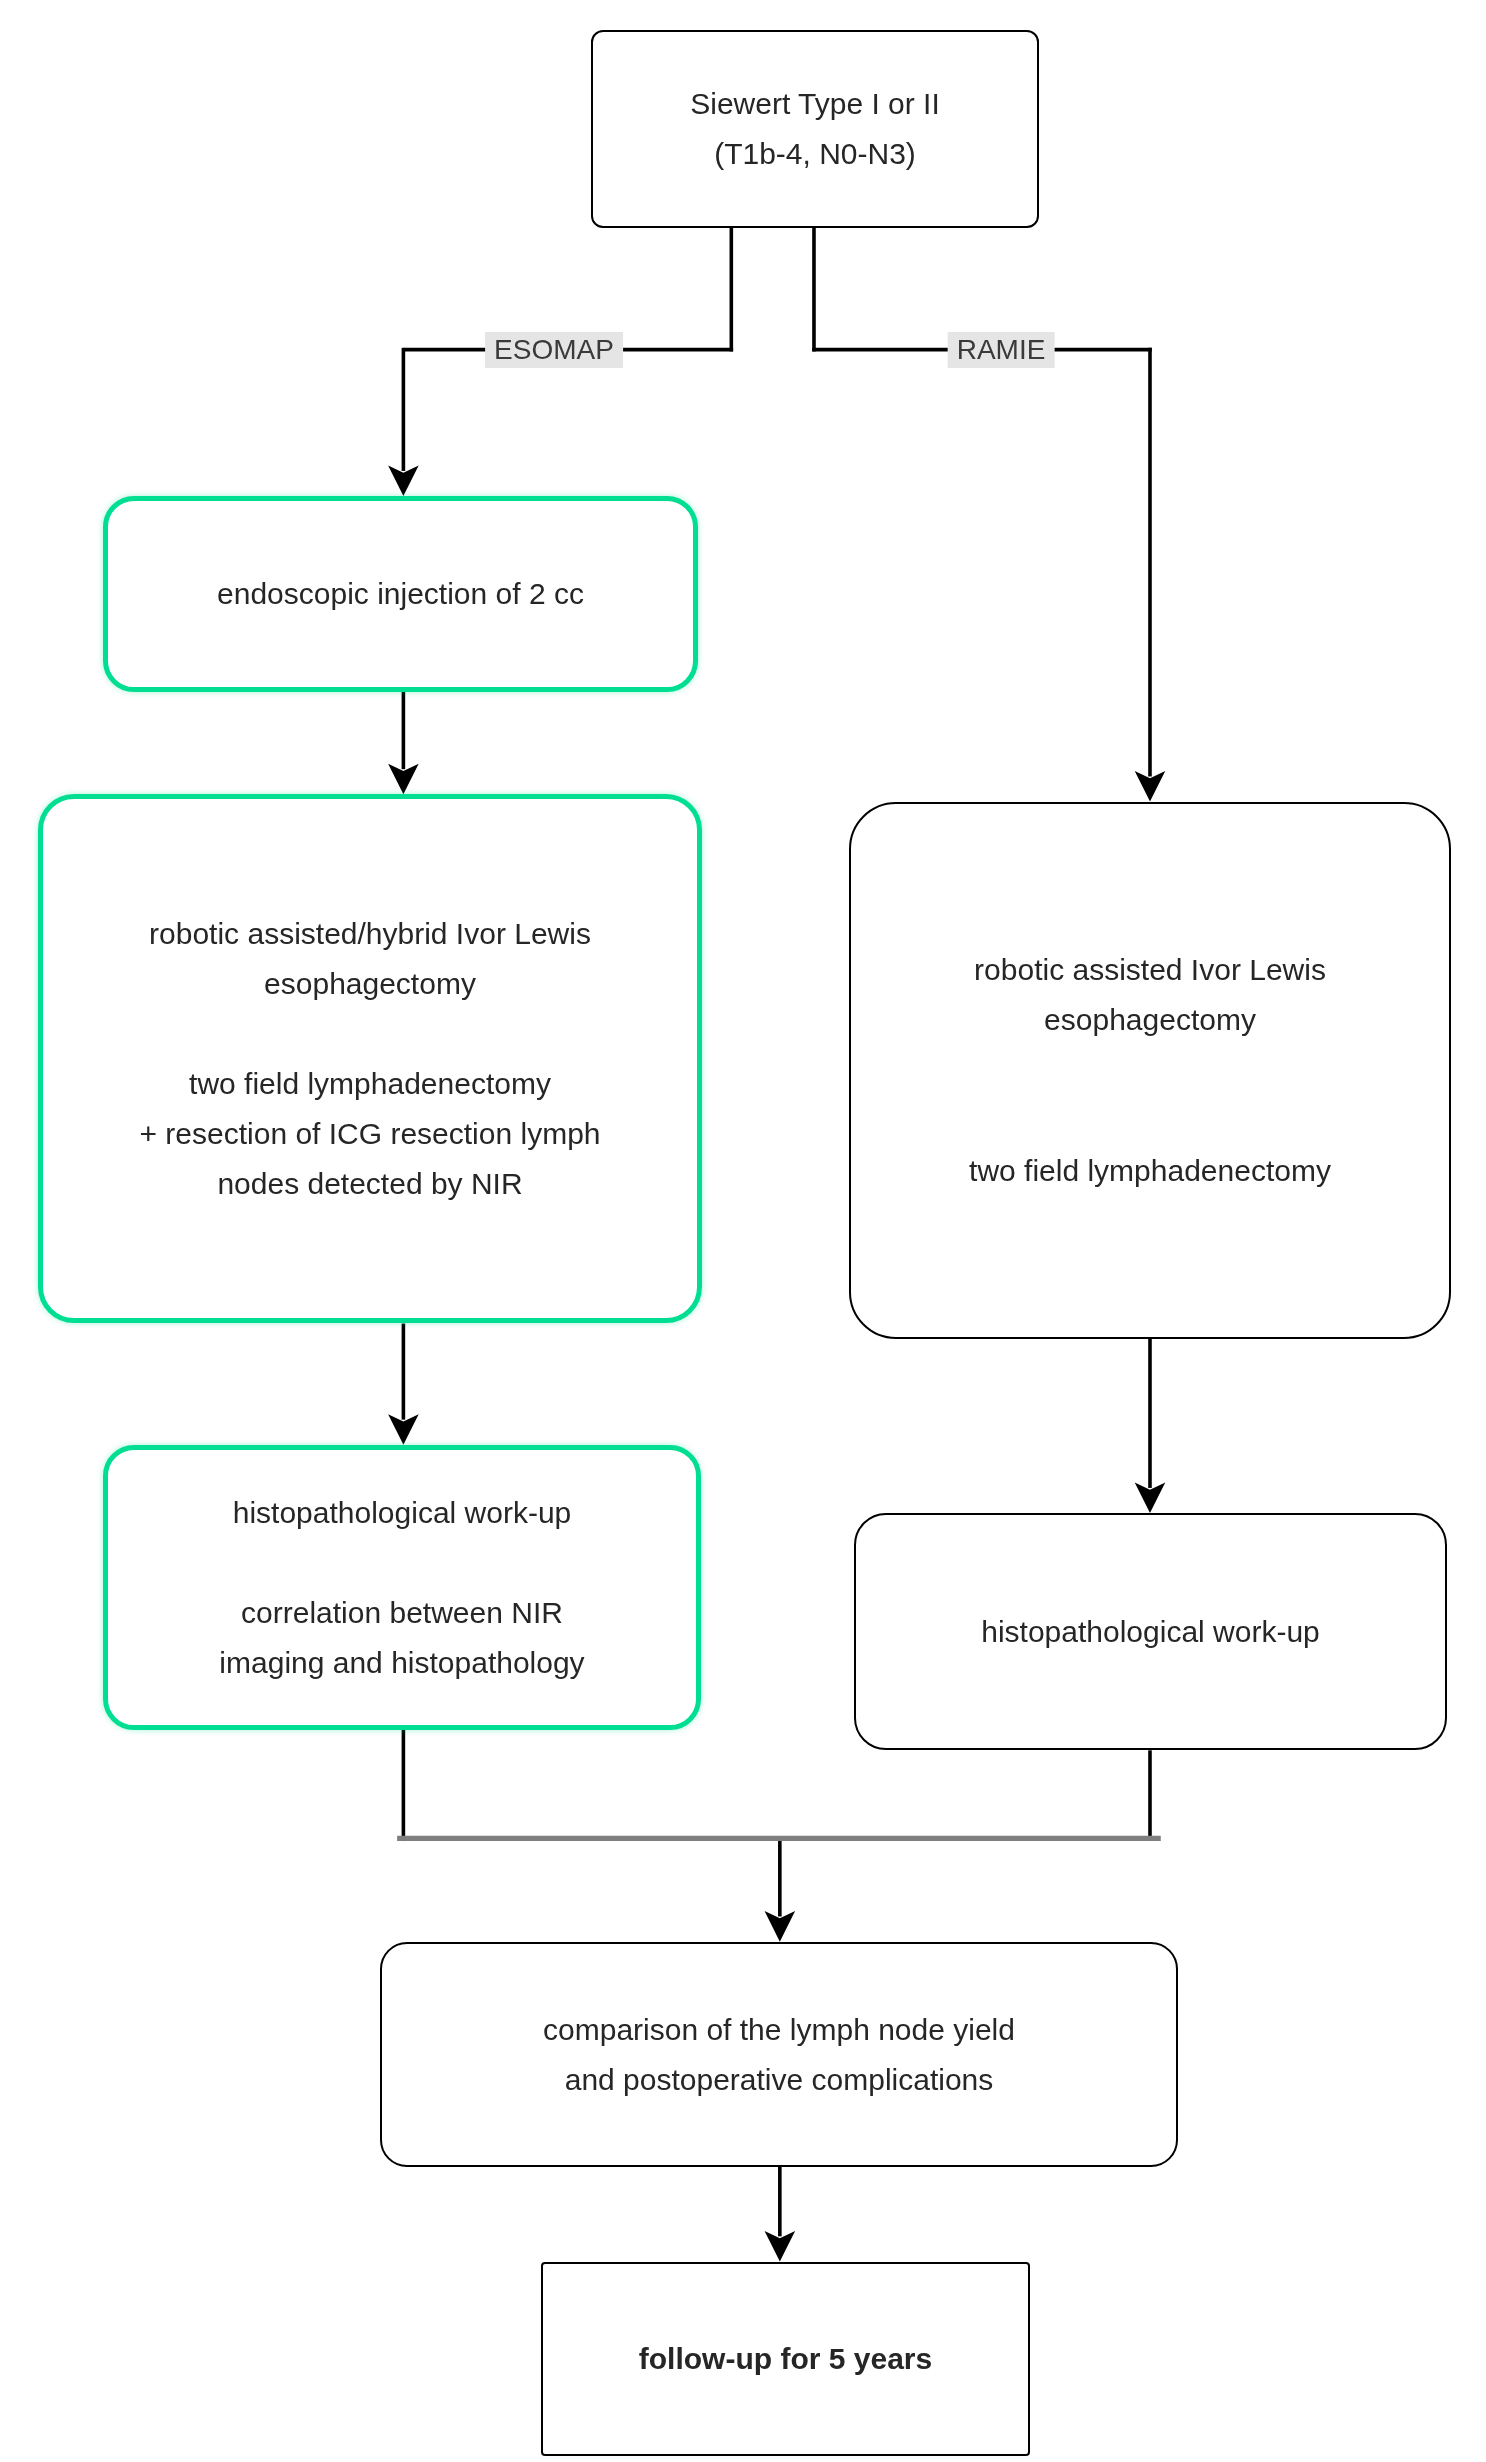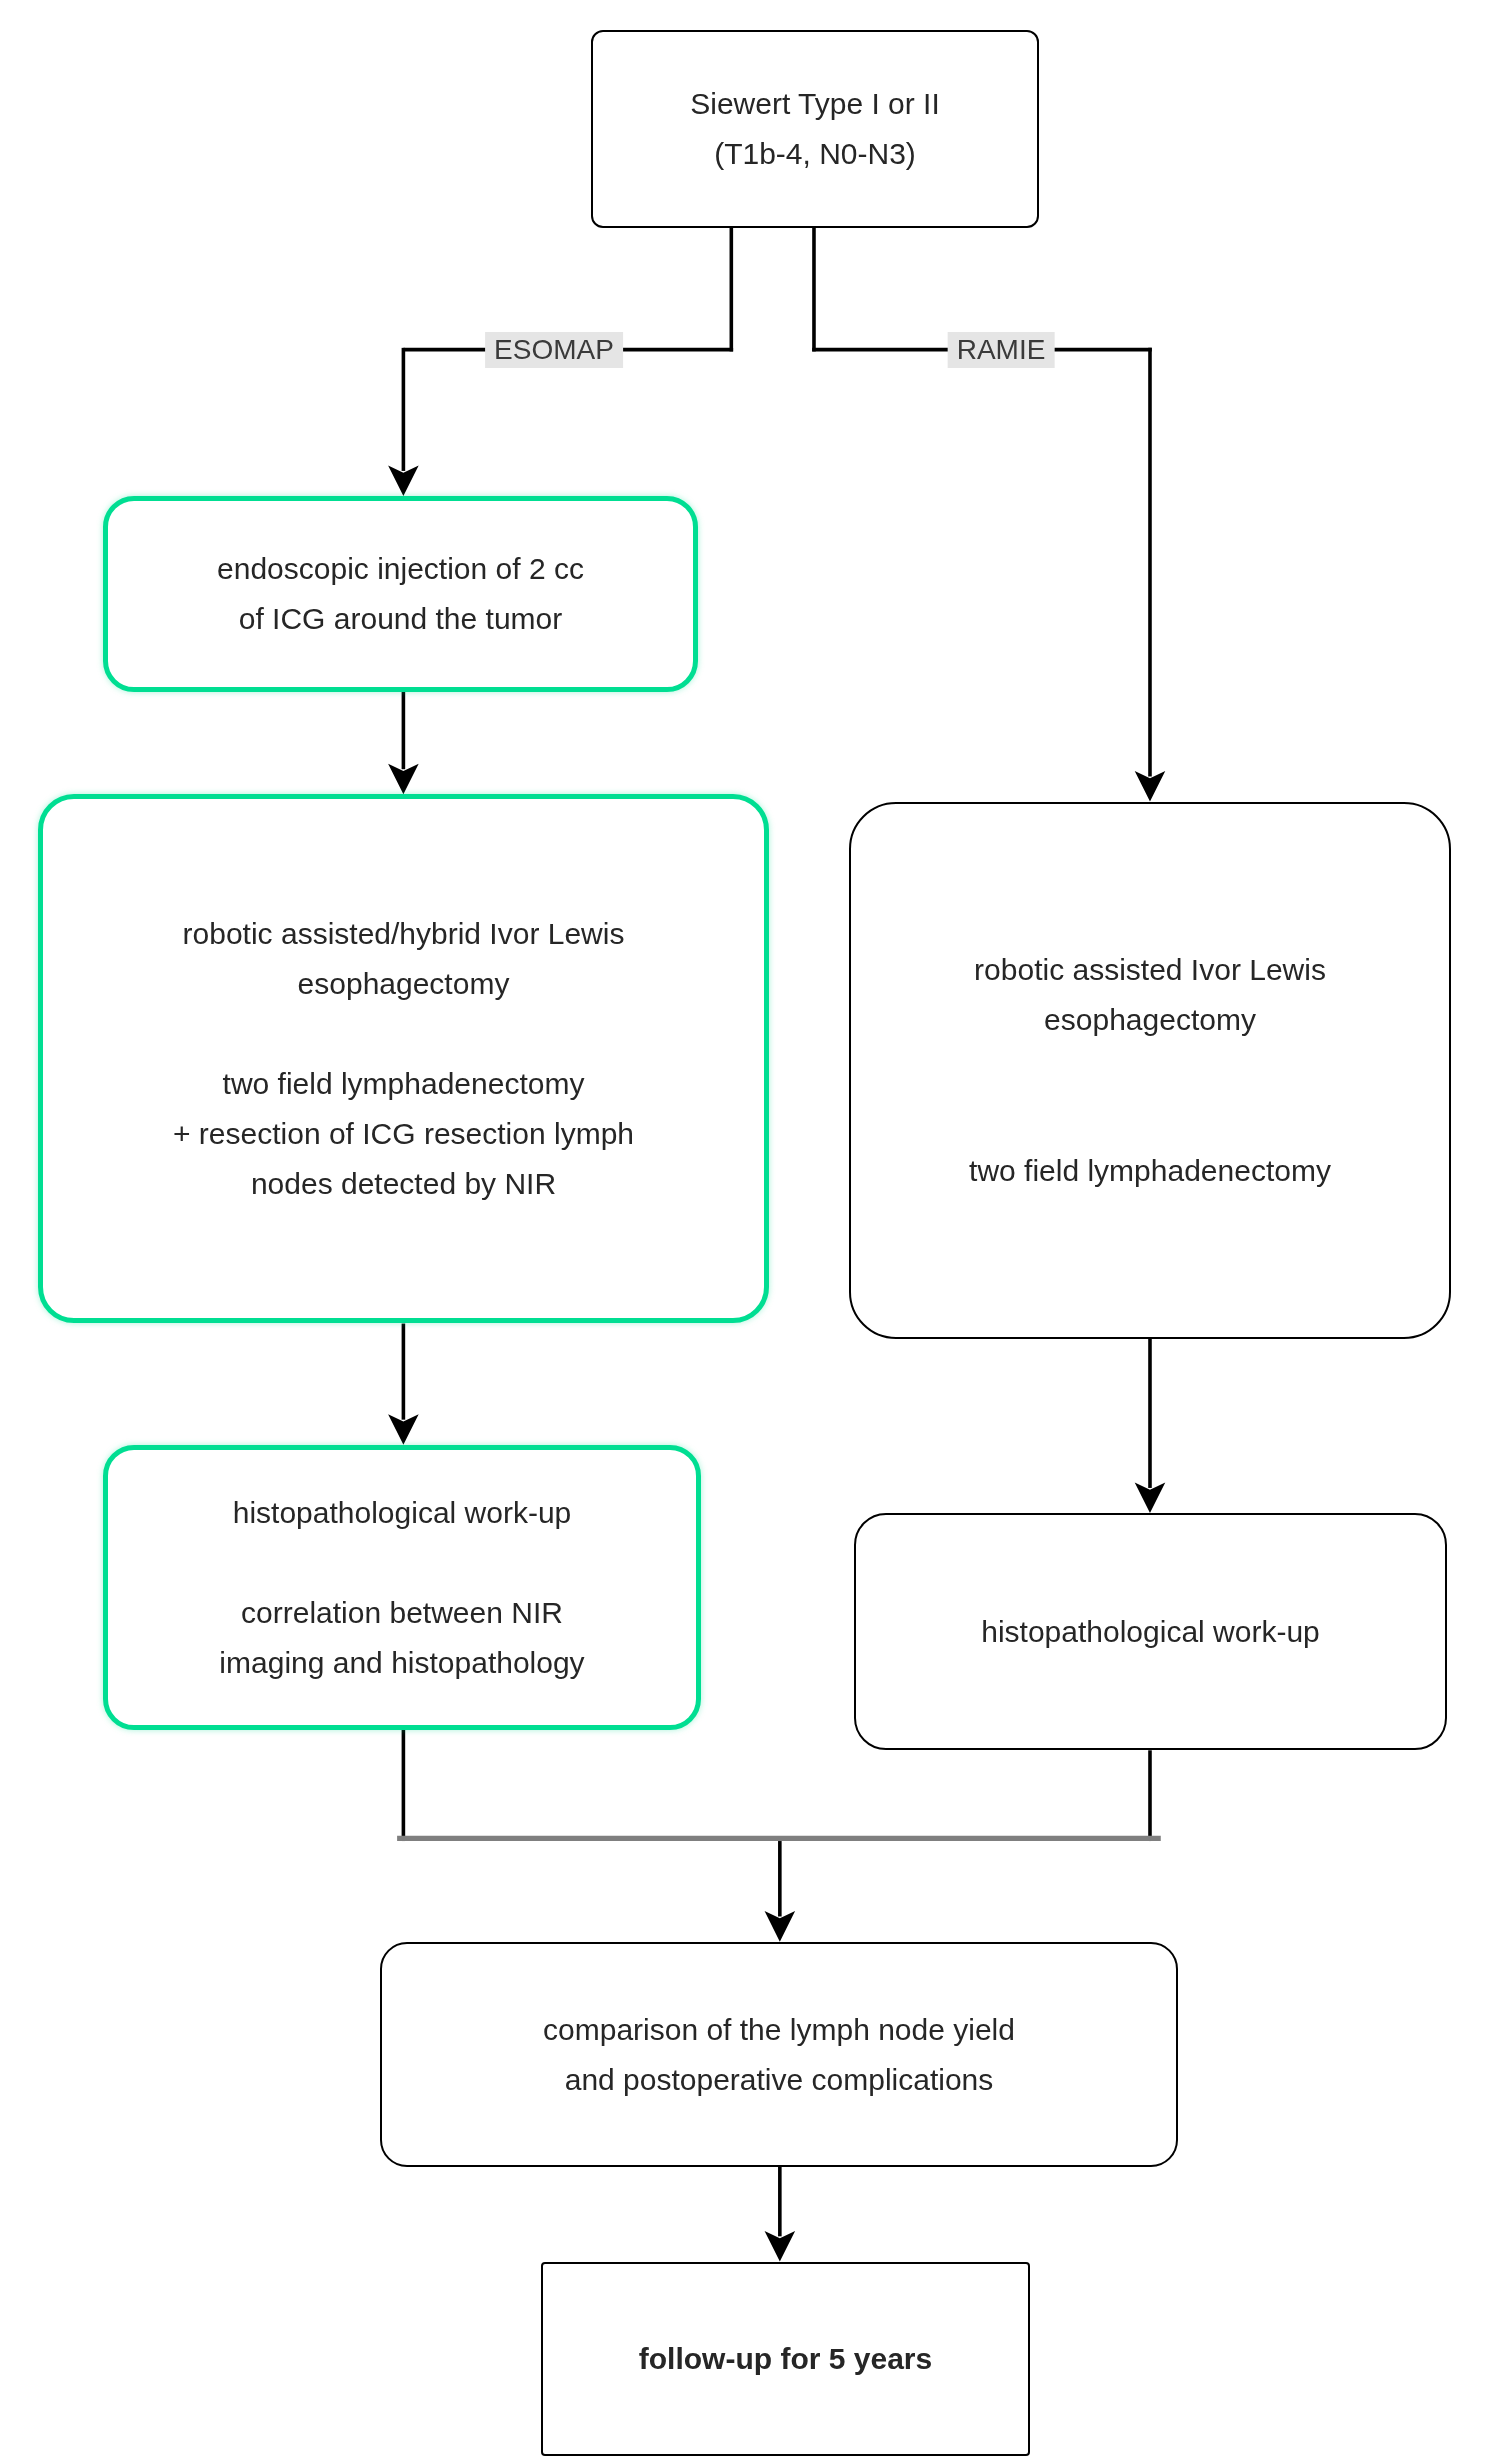--- a/index.html
+++ b/index.html
@@ -79,24 +79,23 @@
   <div class="box" style="left:551px;top:30px;width:448px;height:198px;border-radius:12px;margin-left:40px;">
     <div class="ln">Siewert Type I or II</div>
     <div class="ln">(T1b-4, N0-N3)</div>
   </div>
 
   <div class="branch-label" style="left:554px;top:350px;">ESOMAP</div>
   <div class="branch-label" style="left:1001px;top:350px;">RAMIE</div>
 
   <div class="box green" style="left:103px;top:496px;width:595px;height:196px;border-radius:31px;">
     <div class="ln">endoscopic injection of 2 cc</div>
-    <div class="ln">of ICG around the tumor</div>
   </div>
 
-  <div class="box green" style="left:38px;top:794px;width:731px;height:529px;border-radius:36px;">
+  <div class="box green" style="left:38px;top:794px;width:664px;height:529px;border-radius:36px;">
     <div class="para">
       <div class="ln">robotic assisted/hybrid Ivor Lewis</div>
       <div class="ln">esophagectomy</div>
     </div>
     <div class="para">
       <div class="ln">two field lymphadenectomy</div>
       <div class="ln">+ resection of ICG resection lymph</div>
       <div class="ln">nodes detected by NIR</div>
     </div>
   </div>

